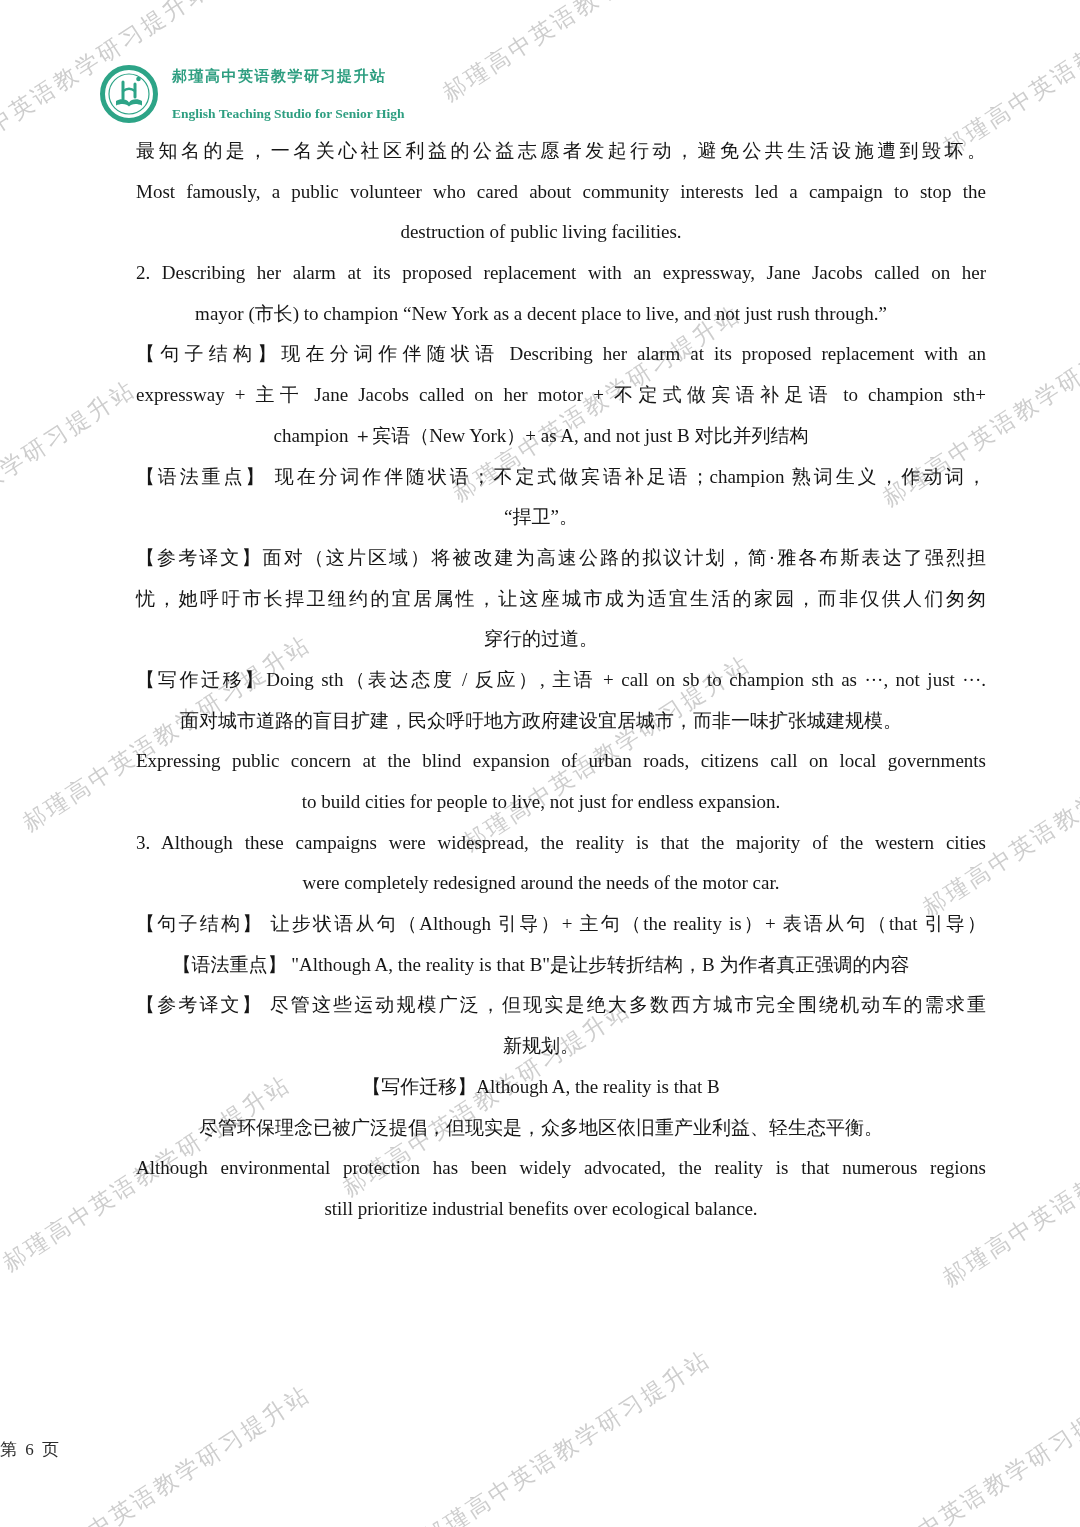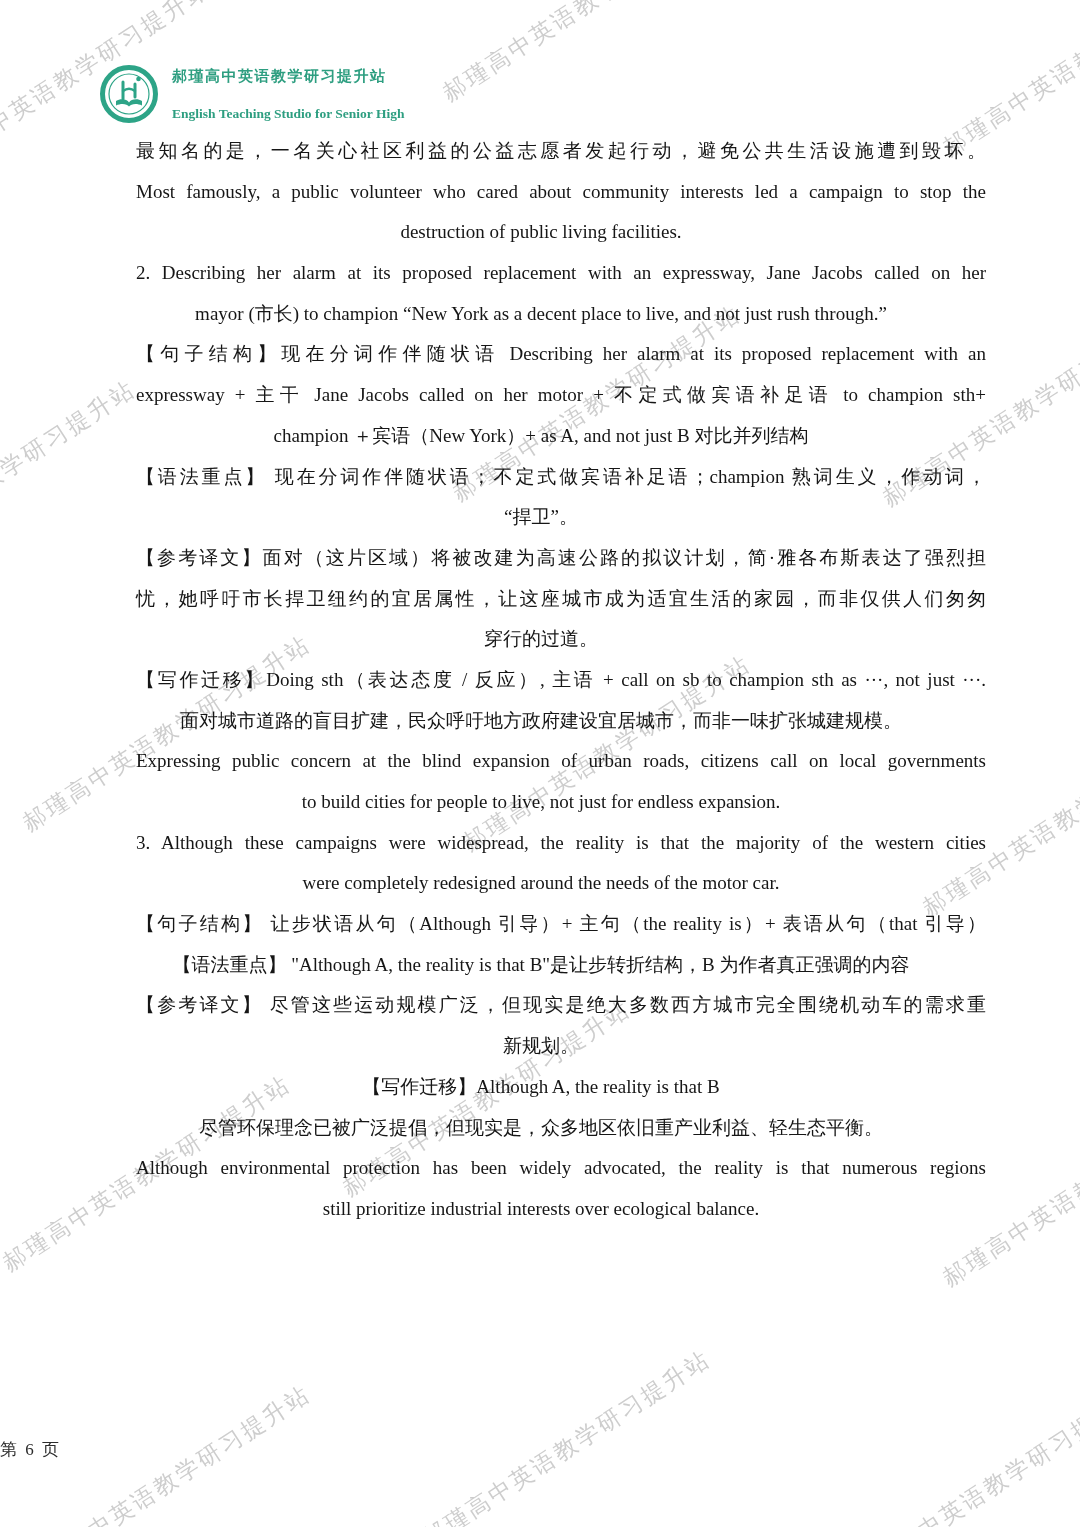--- a/index.html
+++ b/index.html
@@ -97,20 +97,20 @@
     <div class="line">to build cities for people to live, not just for endless expansion.</div>
     <div class="line j">3.  Although these campaigns were widespread, the reality is that the majority of the western cities</div>
     <div class="line">were completely redesigned around the needs of the motor car.</div>
     <div class="line j">【句子结构】 让步状语从句（Although 引导）+ 主句（the reality is）+ 表语从句（that 引导）</div>
     <div class="line">【语法重点】 "Although A, the reality is that B"是让步转折结构，B 为作者真正强调的内容</div>
     <div class="line j">【参考译文】 尽管这些运动规模广泛，但现实是绝大多数西方城市完全围绕机动车的需求重</div>
     <div class="line">新规划。</div>
     <div class="line">【写作迁移】Although A, the reality is that B</div>
     <div class="line">尽管环保理念已被广泛提倡，但现实是，众多地区依旧重产业利益、轻生态平衡。</div>
     <div class="line j">Although environmental protection has been widely advocated, the reality is that numerous regions</div>
-    <div class="line">still prioritize industrial interests over ecological balance.</div>
+    <div class="line">still prioritize industrial benefits over ecological balance.</div>
   </div>
 
   <div class="footer">
     <span>第 6 页</span>
   </div>
 
 </div>
 
 </body></html>

